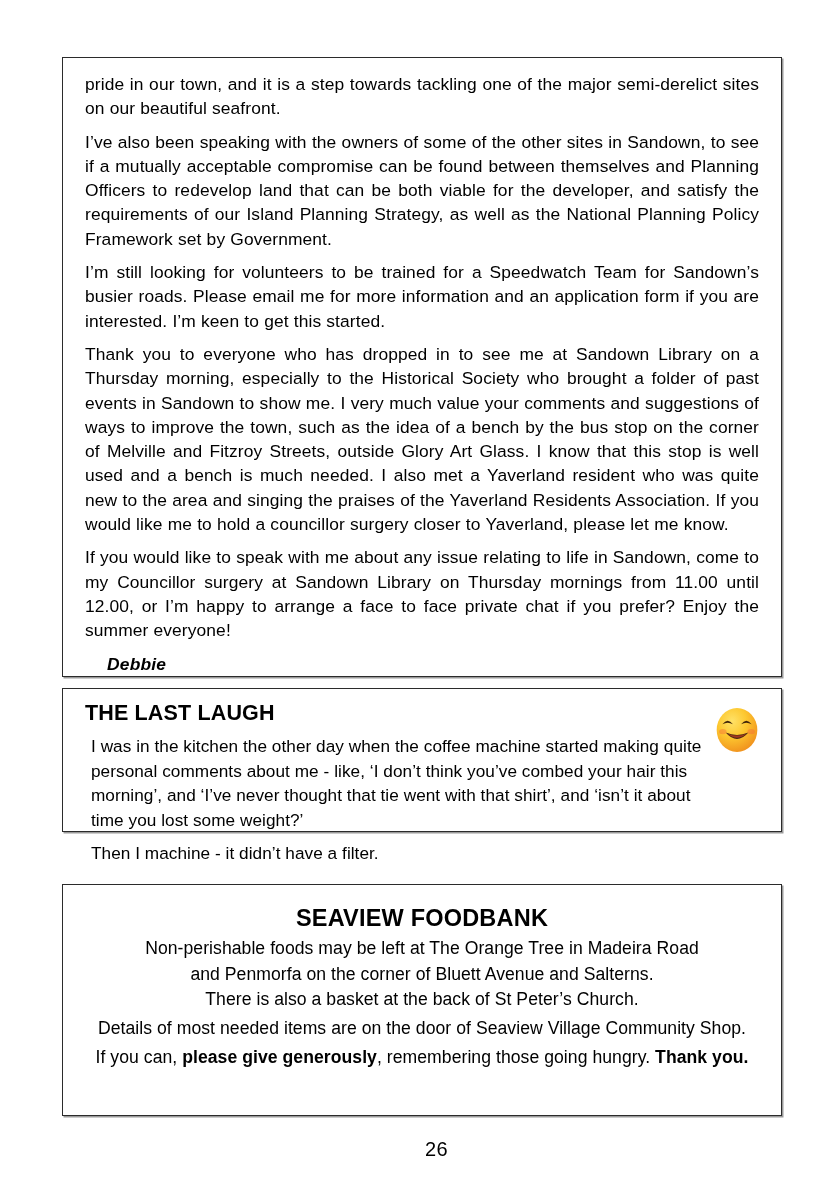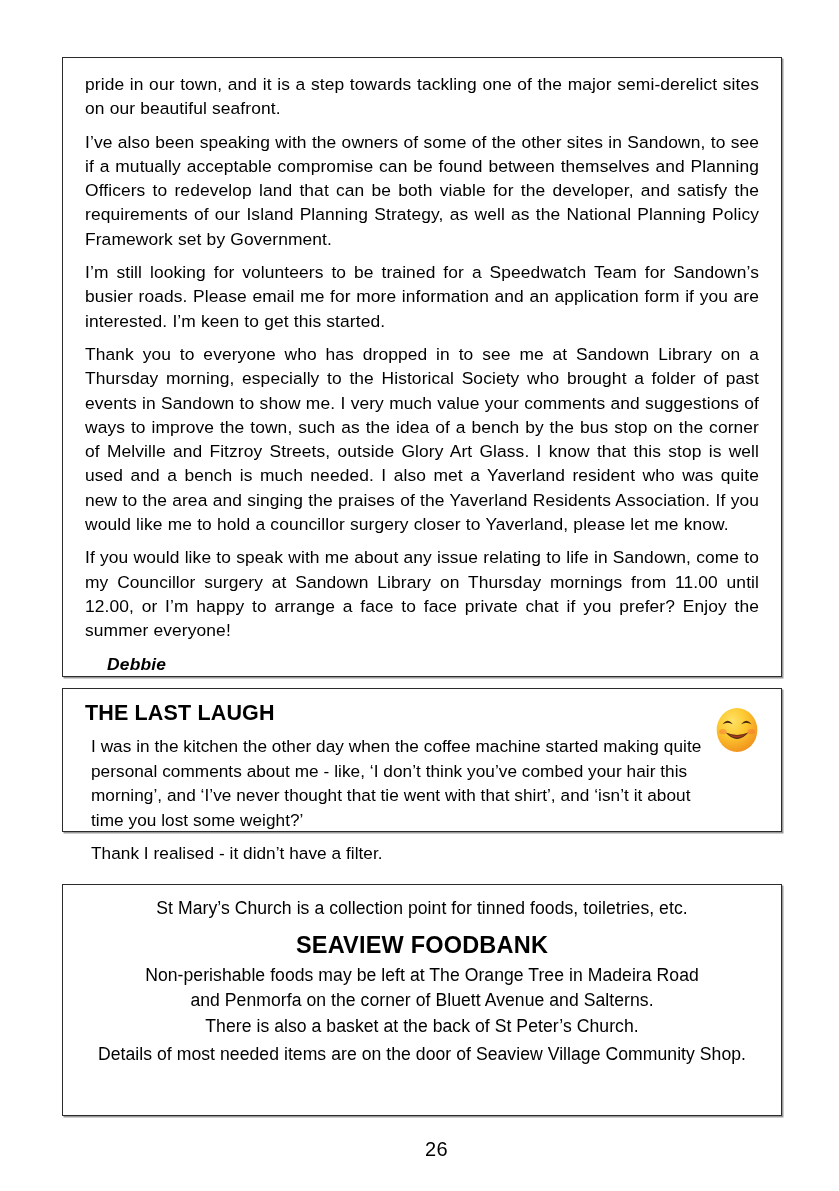--- a/index.html
+++ b/index.html
@@ -175,30 +175,30 @@
         <ellipse cx="32" cy="32" rx="25" ry="27" fill="url(#faceGrad)"></ellipse>
         <path d="M14 25 q6.5 -9 13 0 q-6.5 -4 -13 0 z" fill="#3f2409"></path>
         <path d="M37 25 q6.5 -9 13 0 q-6.5 -4 -13 0 z" fill="#3f2409"></path>
         <path d="M18 35 q14 16 28 0 q-14 6 -28 0 z" fill="#4a2a12"></path>
         <path d="M20.5 36.6 q11.5 4.6 23 0 q-11.5 10 -23 0 z" fill="#b33b22" opacity="0.85"></path>
         <ellipse cx="14.5" cy="34" rx="4.6" ry="3.1" fill="#f2663c" opacity="0.42"></ellipse>
         <ellipse cx="49.5" cy="34" rx="4.6" ry="3.1" fill="#f2663c" opacity="0.42"></ellipse>
       </svg>
 
       <p class="laugh-p" id="laugh-joke">I was in the kitchen the other day when the coffee machine started making quite personal comments about me - like, ‘I don’t think you’ve combed your hair this morning’, and ‘I’ve never thought that tie went with that shirt’, and ‘isn’t it about time you lost some weight?’</p>
-      <p class="laugh-p" id="laugh-punchline">Thank I realised - it didn’t have a filter.</p>
+      <p class="laugh-p" id="laugh-punchline">Then I machine - it didn’t have a filter.</p>
     </div>
   </div>
 
   <div class="box" id="box-foodbank">
-    <p class="fb-line" id="fb-brading-line">St Mary’s Church is a collection point for tinned foods, toiletries, etc.</p>
 
     <h2 class="fb-head" id="fb-head-seaview">SEAVIEW FOODBANK</h2>
     <p class="fb-line" id="fb-seaview-l1">Non-perishable foods may be left at The Orange Tree in Madeira Road</p>
     <p class="fb-line">and Penmorfa on the corner of Bluett Avenue and Salterns.</p>
     <p class="fb-line">There is also a basket at the back of St Peter’s Church.</p>
     <p class="fb-line" id="fb-details">Details of most needed items are on the door of Seaview Village Community Shop.</p>
 
+    <p class="fb-line" id="fb-give"><span>If you can, </span><b>please give generously</b><span>, remembering those going hungry. </span><b>Thank you.</b></p>
   </div>
 
   <div id="page-number">26</div>
 
 </div>
 
 </body></html>

